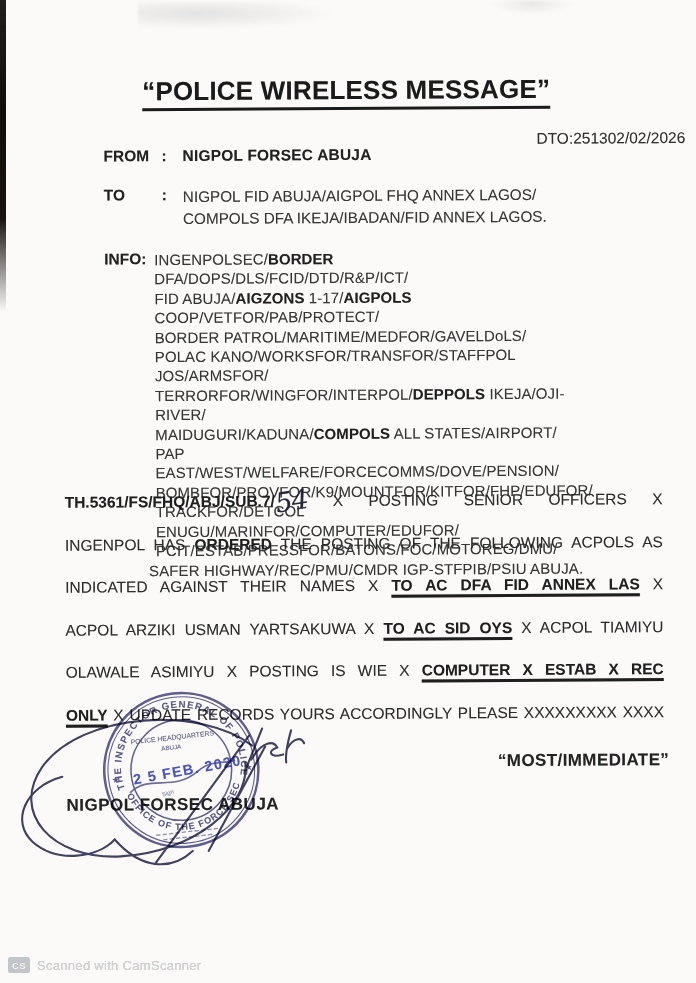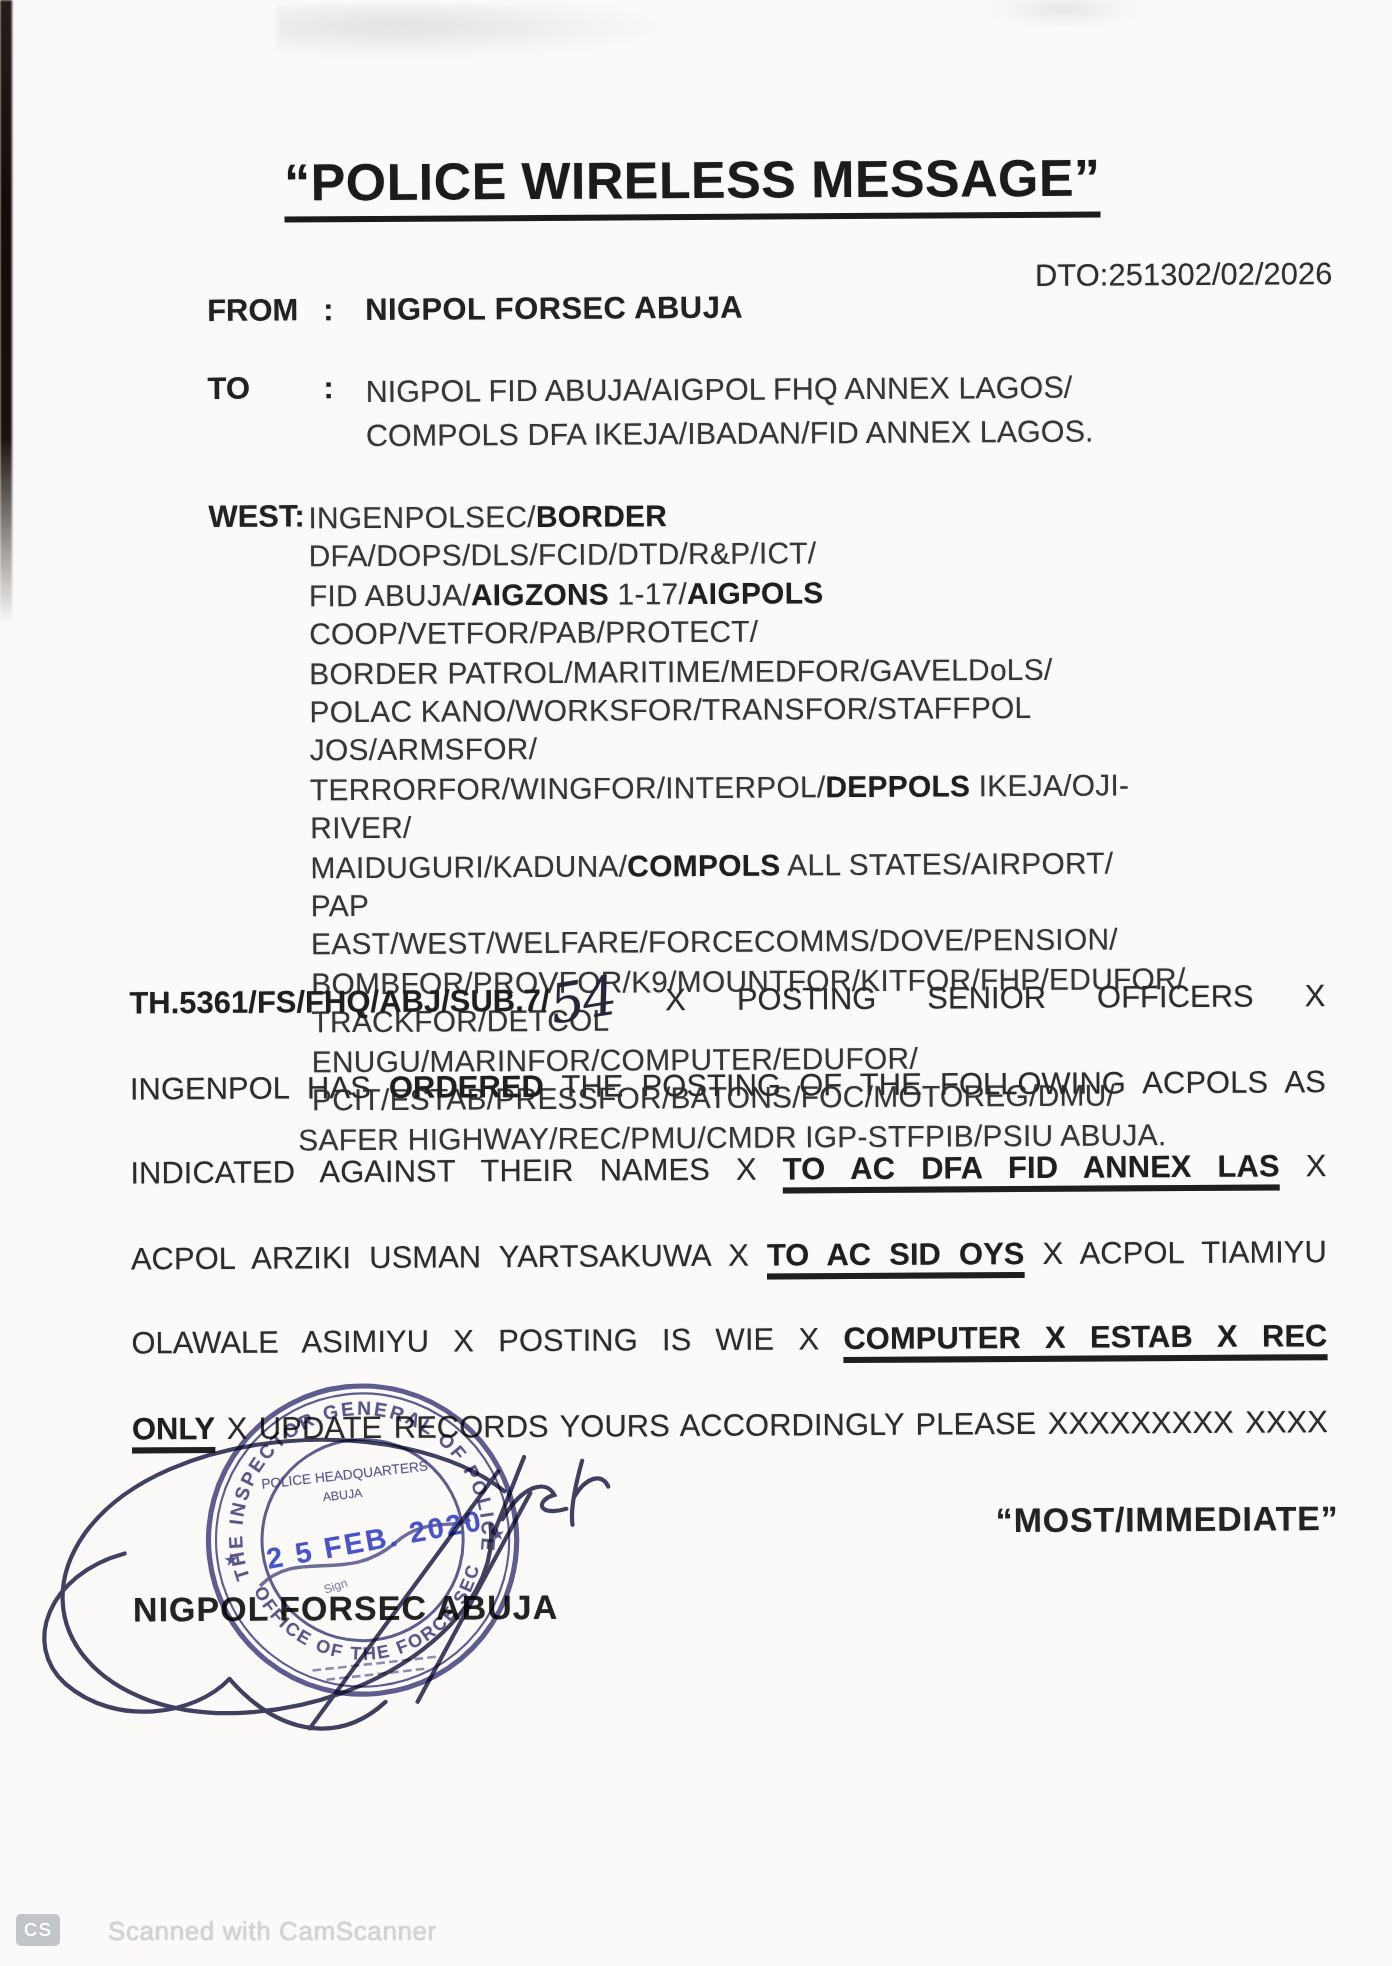--- a/index.html
+++ b/index.html
@@ -17,21 +17,21 @@
     background:radial-gradient(ellipse at 30% 40%, rgba(110,110,118,.16), transparent 70%);filter:blur(1px);}
   .smudge-b{position:absolute;left:492px;top:0;width:80px;height:14px;
     background:radial-gradient(ellipse at 50% 30%, rgba(120,120,128,.14), transparent 72%);filter:blur(1px);}
 
   .tilt{position:absolute;inset:0;transform:rotate(-0.35deg);transform-origin:50% 40%;}
 
   .doc-title{position:absolute;top:75px;left:0;right:0;text-align:center;
     font-size:26px;font-weight:700;color:#1b1b1b;letter-spacing:.2px;}
   .doc-title .ul{border-bottom:3px solid #1b1b1b;padding-bottom:2px;}
 
-  .dto{position:absolute;top:131px;left:519px;font-size:15.5px;color:#2f2f2f;}
+  .dto{position:absolute;top:131px;left:538px;font-size:15.5px;color:#2f2f2f;}
 
   .row-label{position:absolute;left:105px;font-size:15.5px;font-weight:700;color:#222;}
   .row-colon{position:absolute;left:163px;font-size:15.5px;font-weight:700;color:#222;}
   .from-value{position:absolute;left:184px;top:146px;font-size:15.5px;font-weight:700;color:#222;letter-spacing:.2px;}
   .to-lines{position:absolute;left:184px;top:185px;font-size:15.3px;color:#363636;line-height:21.5px;}
 
   .info-lines{position:absolute;left:155px;top:249px;width:436px;font-size:15px;
     color:#363636;line-height:19.4px;letter-spacing:.1px;}
   .info-lines .seg-line:last-child{margin-left:-7px;}
 
@@ -45,21 +45,21 @@
     color:#2c2c2c;line-height:42.6px;}
   .body-lines .seg-line{text-align:justify;text-align-last:justify;}
 
   .priority{position:absolute;top:752px;right:29px;font-size:17px;font-weight:700;color:#232323;letter-spacing:.4px;}
   .sig-name{position:absolute;top:794px;left:64px;font-size:17px;font-weight:700;color:#232323;letter-spacing:.5px;}
 
   .stamp-svg{position:absolute;left:72px;top:662px;width:214px;height:214px;
     transform:rotate(-6deg);opacity:.9;mix-blend-mode:multiply;}
   .pen-svg{position:absolute;left:0;top:680px;width:330px;height:210px;mix-blend-mode:multiply;}
 
-  .cswm{position:absolute;left:8px;top:957px;display:flex;align-items:center;gap:24px;}
+  .cswm{position:absolute;left:8px;top:957px;display:flex;align-items:center;gap:7px;}
   .cs-badge{width:22px;height:16px;background:#c2c5ca;border-radius:2.5px;color:#fff;
     font-size:9.5px;font-weight:700;display:flex;align-items:center;justify-content:center;letter-spacing:.5px;}
   .cs-text{font-size:13px;color:#d2d3d5;letter-spacing:.3px;}
 </style>
 </head>
 <body>
 
 <div class="paper soft">
   <div class="smudge-a"></div>
   <div class="smudge-b"></div>
@@ -76,21 +76,21 @@
     <div class="row-colon" style="top:146px">:</div>
     <div class="from-value">NIGPOL FORSEC ABUJA</div>
 
     <div class="row-label" style="top:185px">TO</div>
     <div class="row-colon" style="top:185px">:</div>
     <div class="to-lines">
         <div class="seg-line">NIGPOL FID ABUJA/AIGPOL FHQ ANNEX LAGOS/</div>
         <div class="seg-line">COMPOLS DFA IKEJA/IBADAN/FID ANNEX LAGOS.</div>
       </div>
 
-    <div class="row-label" style="top:249px">WEST:</div>
+    <div class="row-label" style="top:249px">INFO:</div>
     <div class="info-lines">
         <div class="seg-line"><span>INGENPOLSEC/</span><span class="b">BORDER</span><span> DFA/DOPS/DLS/FCID/DTD/R&amp;P/ICT/</span></div>
         <div class="seg-line"><span>FID ABUJA/</span><span class="b">AIGZONS</span><span> 1-17/</span><span class="b">AIGPOLS</span><span> COOP/VETFOR/PAB/PROTECT/</span></div>
         <div class="seg-line"><span>BORDER PATROL/MARITIME/MEDFOR/GAVELDoLS/</span></div>
         <div class="seg-line"><span>POLAC KANO/WORKSFOR/TRANSFOR/STAFFPOL JOS/ARMSFOR/</span></div>
         <div class="seg-line"><span>TERRORFOR/WINGFOR/INTERPOL/</span><span class="b">DEPPOLS</span><span> IKEJA/OJI-RIVER/</span></div>
         <div class="seg-line"><span>MAIDUGURI/KADUNA/</span><span class="b">COMPOLS</span><span> ALL STATES/AIRPORT/</span></div>
         <div class="seg-line"><span>PAP EAST/WEST/WELFARE/FORCECOMMS/DOVE/PENSION/</span></div>
         <div class="seg-line"><span>BOMBFOR/PROVFOR/K9/MOUNTFOR/KITFOR/FHP/EDUFOR/</span></div>
         <div class="seg-line"><span>TRACKFOR/DETCOL ENUGU/MARINFOR/COMPUTER/EDUFOR/</span></div>

